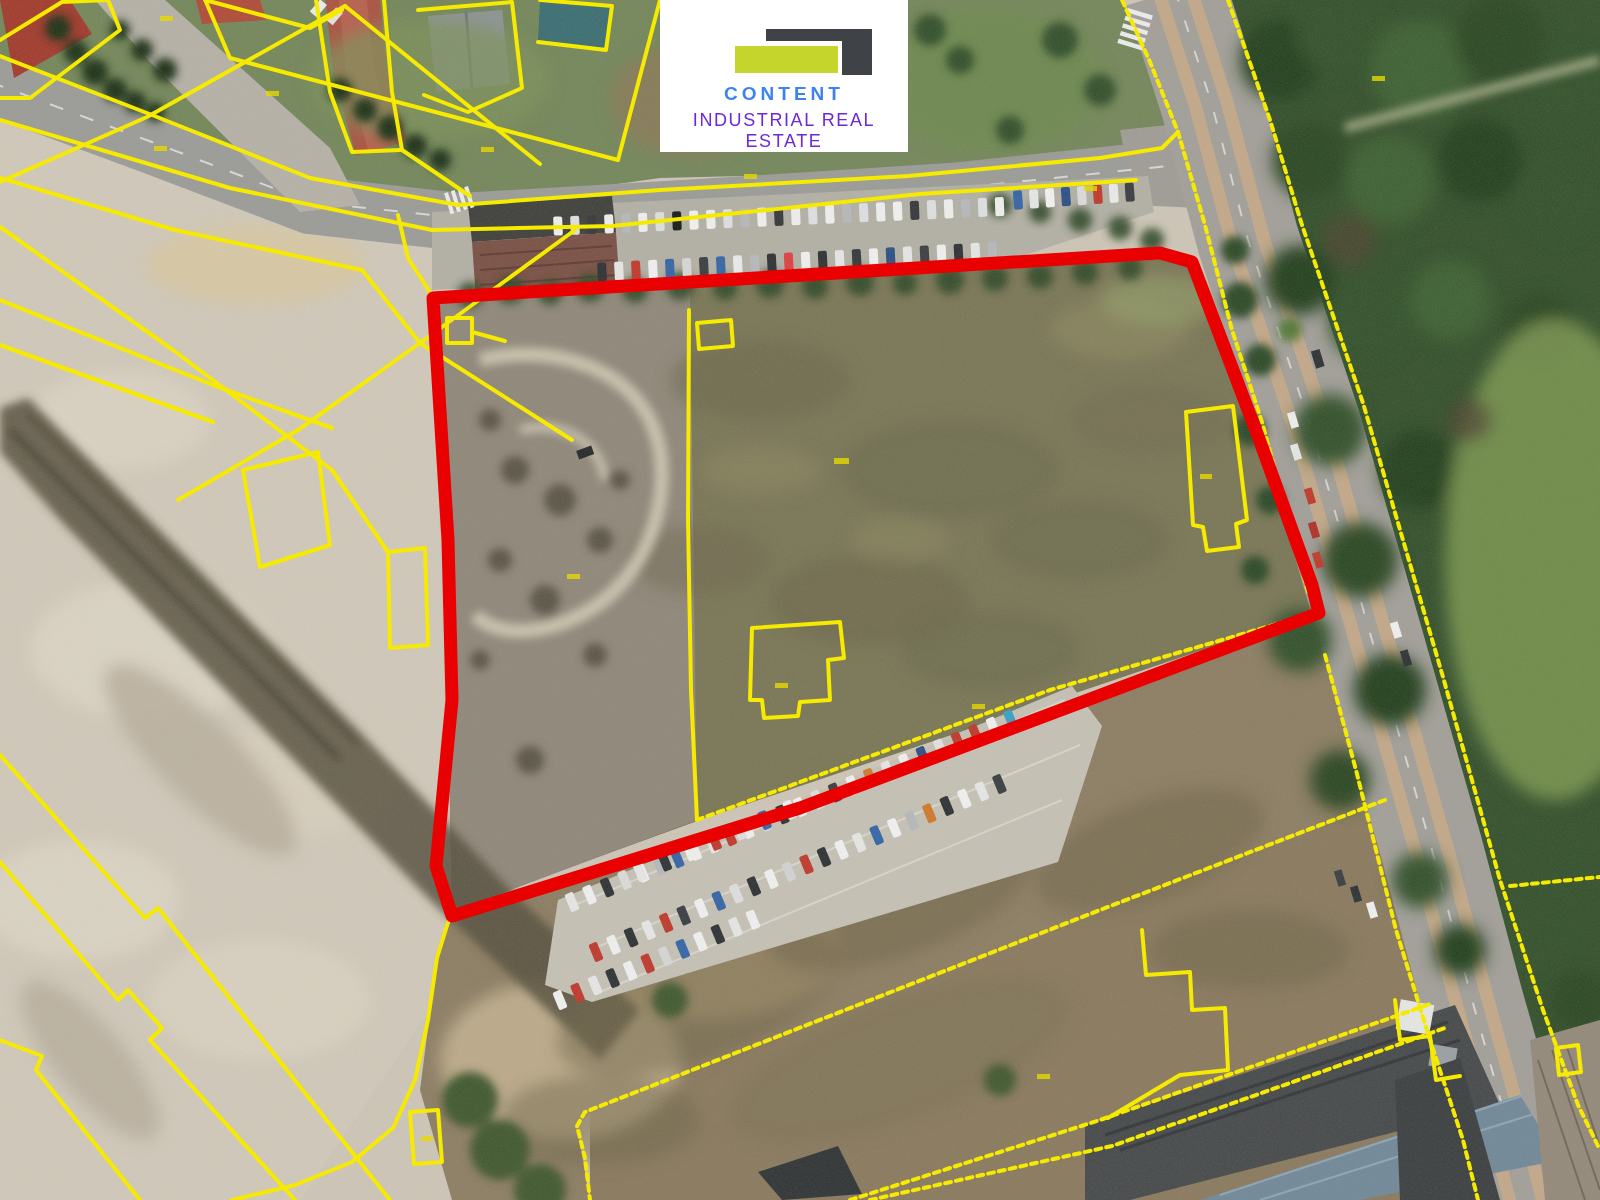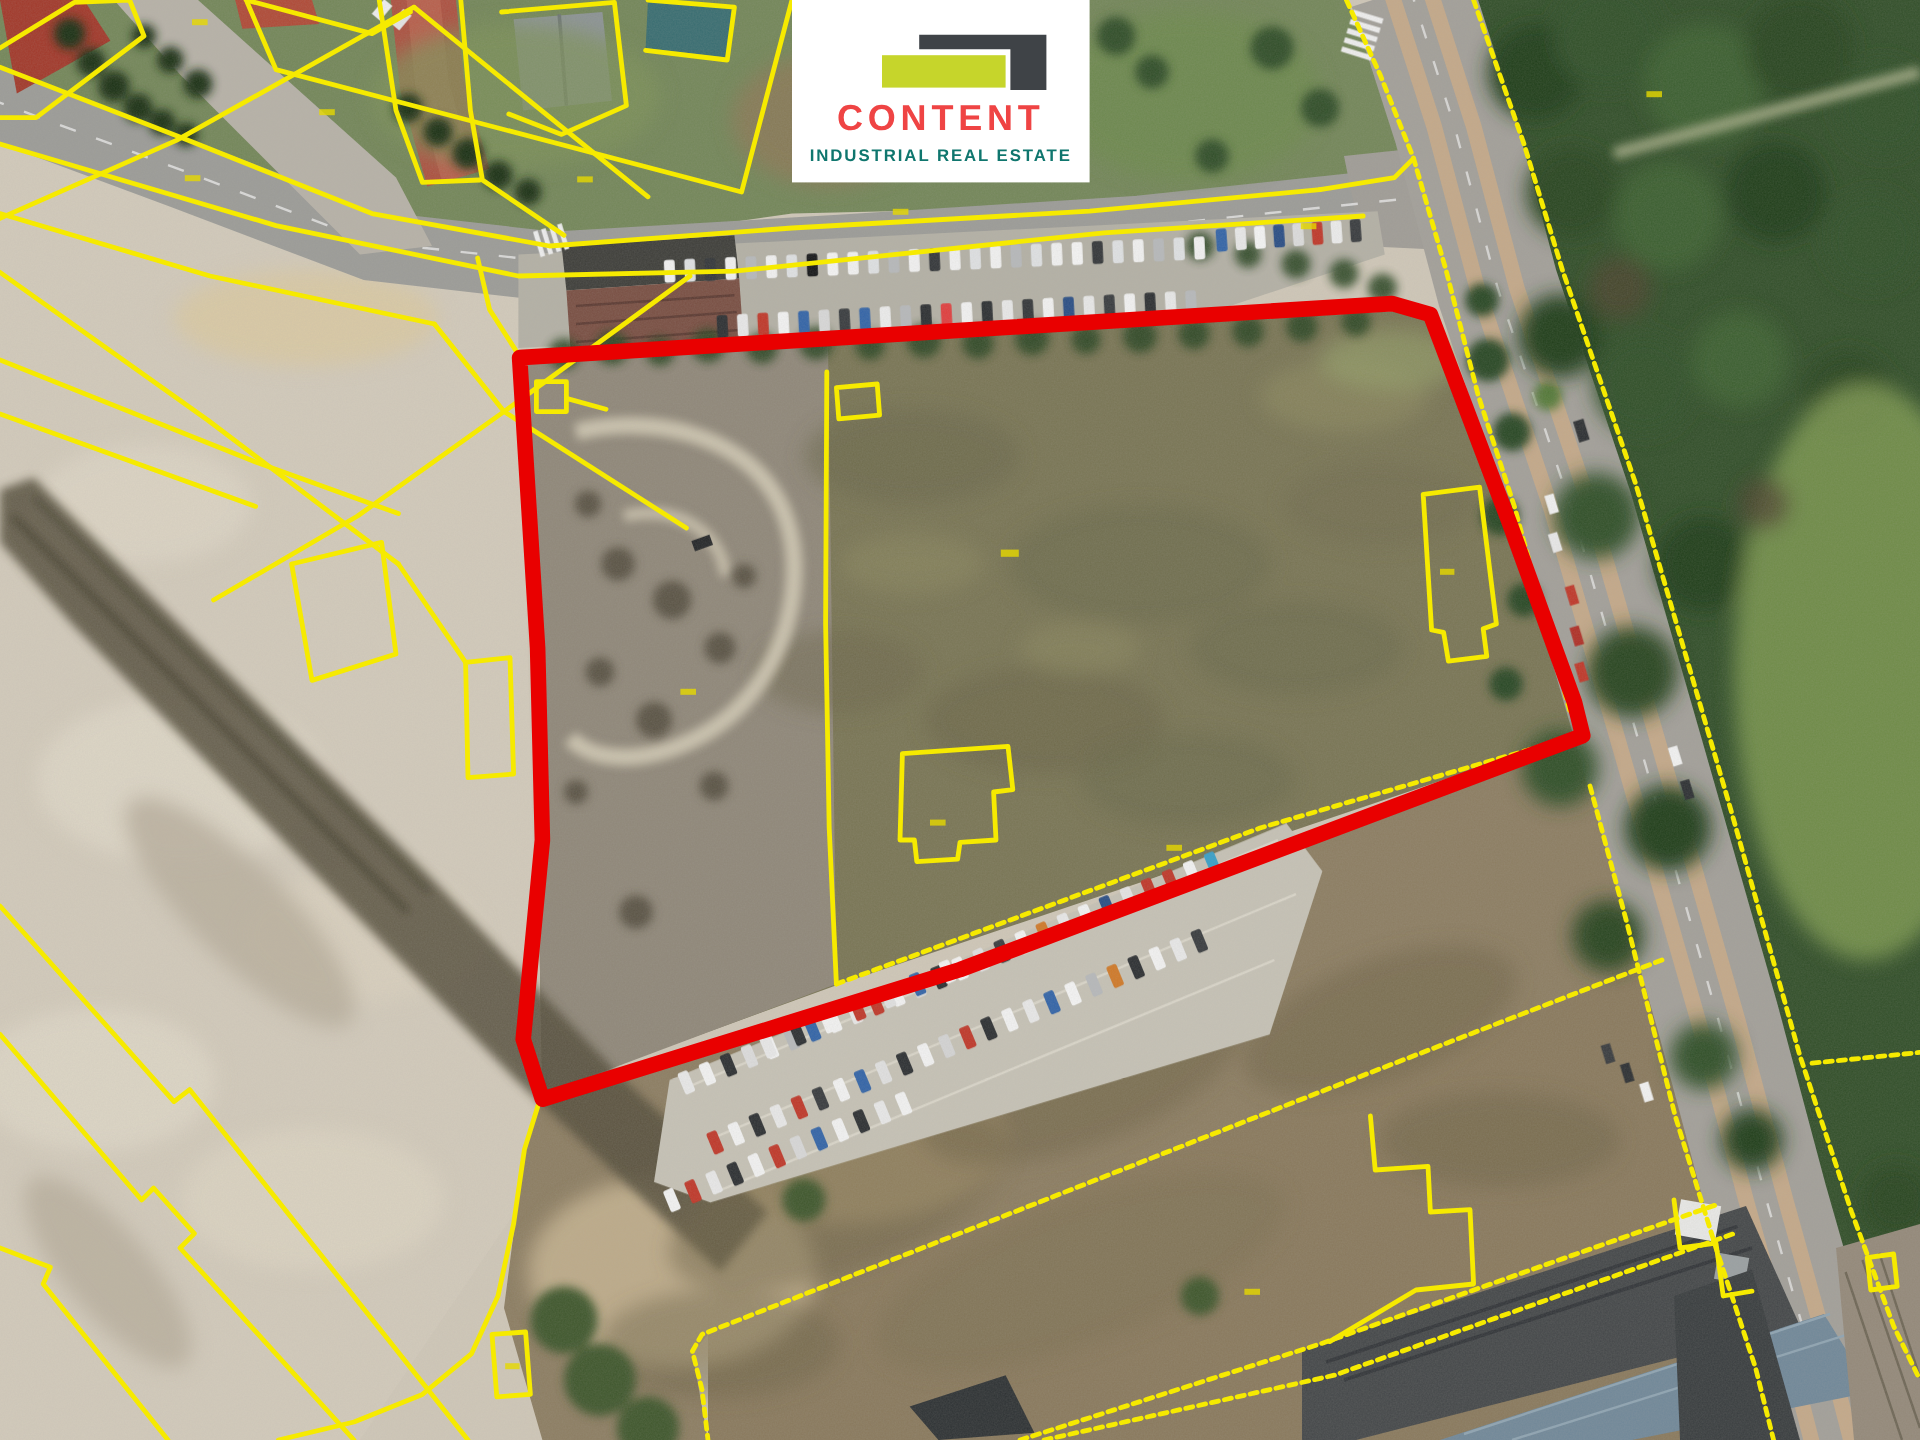--- a/index.html
+++ b/index.html
@@ -7,23 +7,23 @@
          font-family:"Liberation Sans",sans-serif;}
   .stage svg{display:block;}
   
   .cad polyline{fill:none;stroke-width:4;stroke-linejoin:round;stroke-linecap:round;}
   .cad .dash{stroke-dasharray:6 5;}
   .redline{fill:none;stroke-width:13;stroke-linejoin:round;stroke-linecap:round;}
   
   .logo-card{position:absolute;left:660px;top:0;width:248px;height:152px;background:#ffffff;
              text-align:center;}
   .logo-card .mark{display:block;margin:0 auto;}
-  .logo-title{font-size:30px;font-weight:700;letter-spacing:4px;color:#ef4444;line-height:1;
+  .logo-title{font-size:19px;font-weight:700;letter-spacing:4px;color:#3b82f6;line-height:1;
               margin-top:4px;}
-  .logo-sub{font-size:14px;font-weight:700;letter-spacing:1.6px;color:#0f766e;margin-top:7px;}
+  .logo-sub{font-size:18px;font-weight:400;letter-spacing:1.6px;color:#6d28d9;margin-top:7px;}
 </style>
 </head>
 <body>
 
 <div class="stage">
 
 <svg width="1600" height="1200" viewBox="0 0 1600 1200">
   <defs>
     <filter id="b4" x="-50%" y="-50%" width="200%" height="200%">
           <feGaussianBlur stdDeviation="4"></feGaussianBlur>

